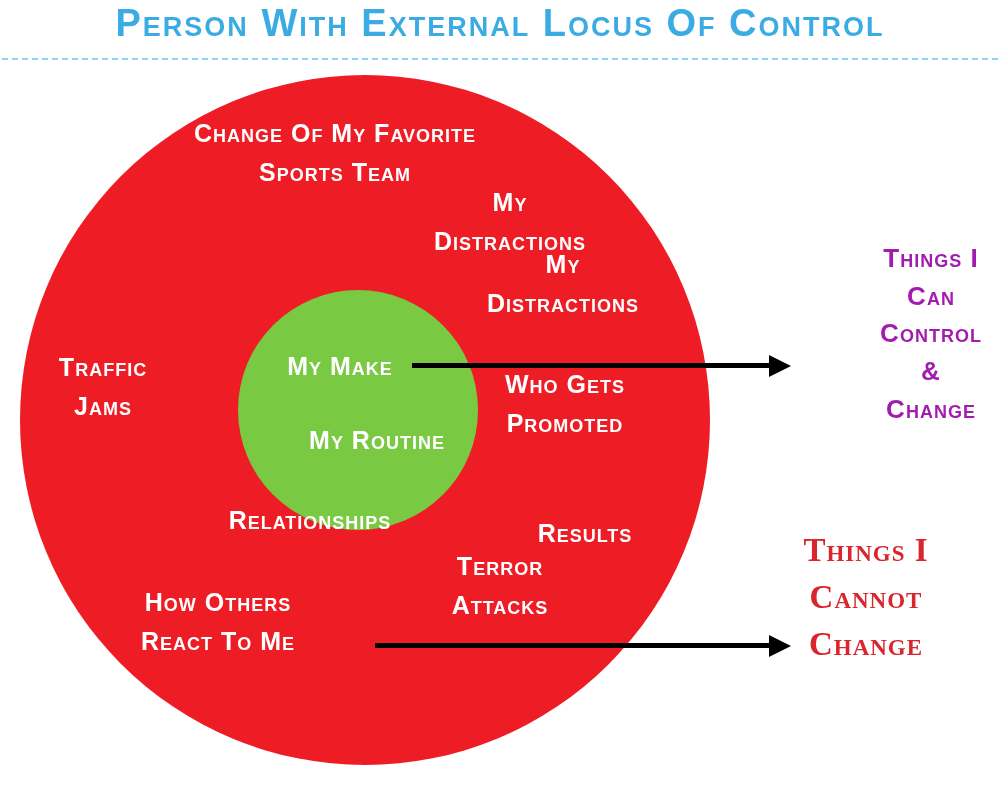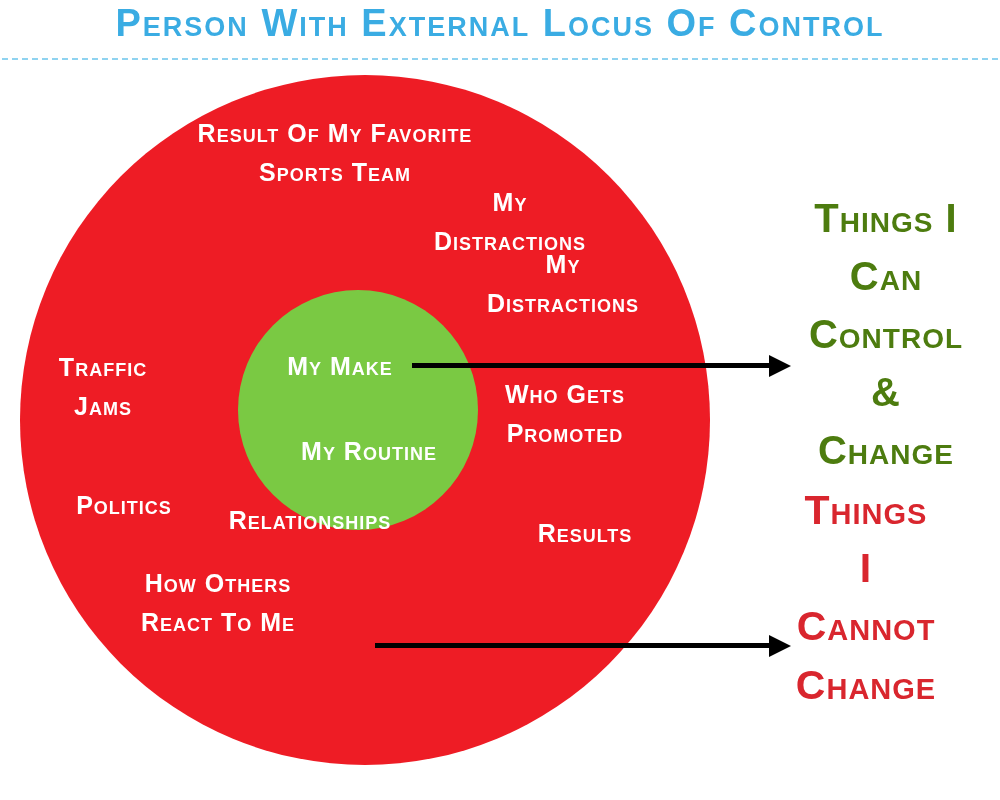--- a/index.html
+++ b/index.html
@@ -57,30 +57,30 @@
     letter-spacing: 1px;
     text-align: center;
     white-space: pre-line;
   }
   
   .l0  { left: 335px; top: 153px; }
   .l1  { left: 510px; top: 222px; }
   .l2  { left: 563px; top: 284px; }
   .l3  { left: 196px; top: 265px; }
   .l4  { left: 103px; top: 387px; }
-  .l5  { left: 565px; top: 404px; margin-top: 10px; }
+  .l5  { left: 565px; top: 404px; }
   .l6  { left: 124px; top: 505px; }
   .l7  { left: 585px; top: 505px; margin-top: 28px; }
   .l8  { left: 310px; top: 520px; }
   .l9  { left: 500px; top: 586px; }
-  .l10 { left: 218px; top: 603px; }
+  .l10 { left: 218px; top: 622px; }
   .l11 { left: 352px; top: 694px; }
   
   .i0  { left: 340px; top: 366px; }
-  .i1  { left: 369px; top: 440px; margin-top: 11px; }
+  .i1  { left: 377px; top: 440px; }
   .arrow {
     position: absolute;
     height: 5px;
     background: #000000;
   }
   .arrow::after {
     content: "";
     position: absolute;
     right: -21px; top: 50%;
     transform: translateY(-50%);
@@ -95,56 +95,58 @@
     position: absolute;
     transform: translate(-50%, -50%);
     font-weight: bold;
     font-variant: small-caps;
     font-stretch: condensed;
     text-align: center;
     white-space: pre-line;
     letter-spacing: 1px;
   }
   .annot-green {
-    left: 886px; top: 334px;
-    color: #4d7c0f;
-    font-size: 40px;
+    left: 931px; top: 334px;
+    color: #a21caf;
+    font-size: 26px;
     line-height: 1.45;
   }
   .annot-red {
     left: 866px; top: 597px;
     color: #d9262e;
-    font-size: 41px;
+    font-size: 33px;
     line-height: 1.42;
+    font-family: Liberation Serif, serif;
   }
 </style>
 </head>
 <body>
 
 <div class="page">
 
   <h1 class="title">Person With External Locus Of Control</h1>
   <div class="divider"></div>
 
   <div class="outer-circle"></div>
   <div class="inner-circle"></div>
 
-  <div class="lbl l0">Result Of My Favorite
+  <div class="lbl l0">Change Of My Favorite
 Sports Team</div>
   <div class="lbl l1">My
 Distractions</div>
   <div class="lbl l2">My
 Distractions</div>
   <div class="lbl l4">Traffic
 Jams</div>
   <div class="lbl l5">Who Gets
 Promoted</div>
-  <div class="lbl l6">Politics</div>
   <div class="lbl l7">Results</div>
   <div class="lbl l8">Relationships</div>
+  <div class="lbl l9">Terror
+Attacks</div>
   <div class="lbl l10">How Others
 React To Me</div>
 
   <div class="lbl i0">My Make</div>
   <div class="lbl i1">My Routine</div>
 
   <div class="arrow arrow1"></div>
   <div class="arrow arrow2"></div>
 
   <div class="annot annot-green">Things I Can

